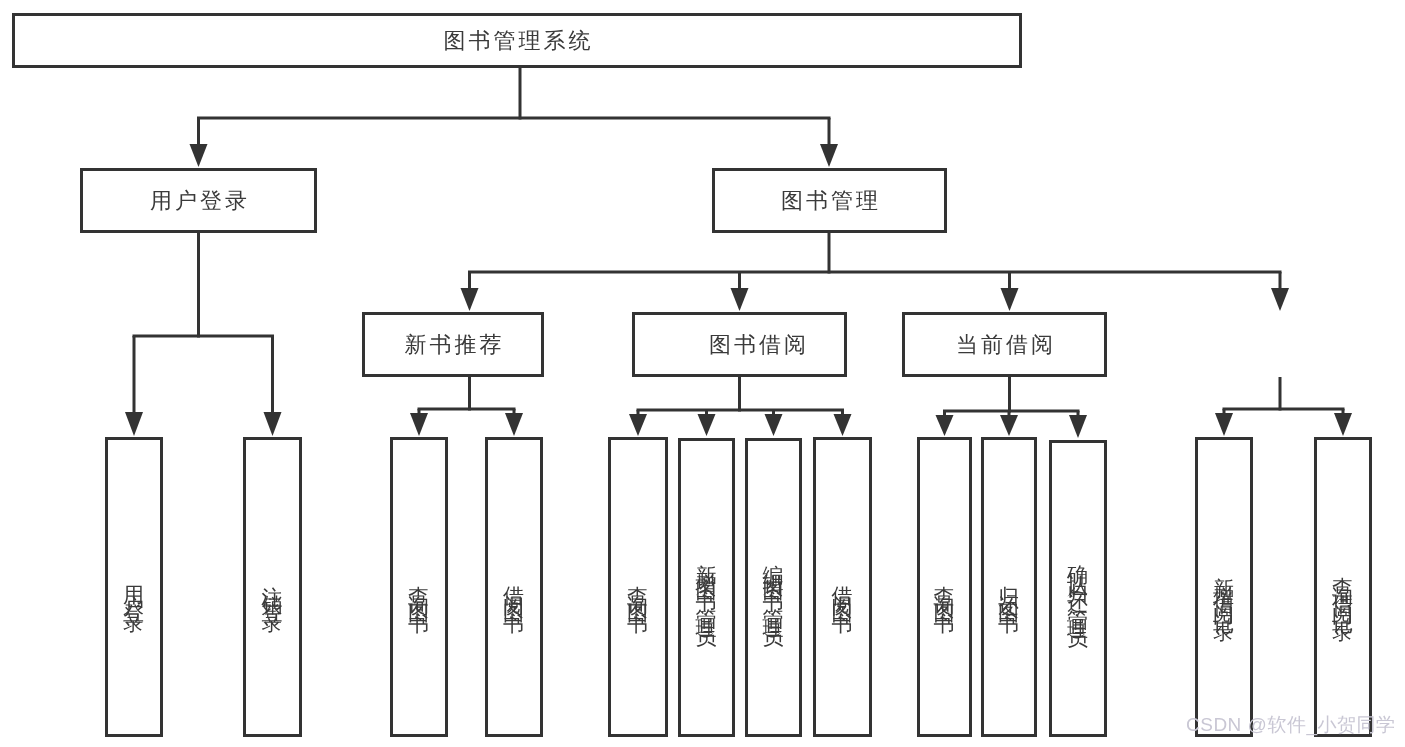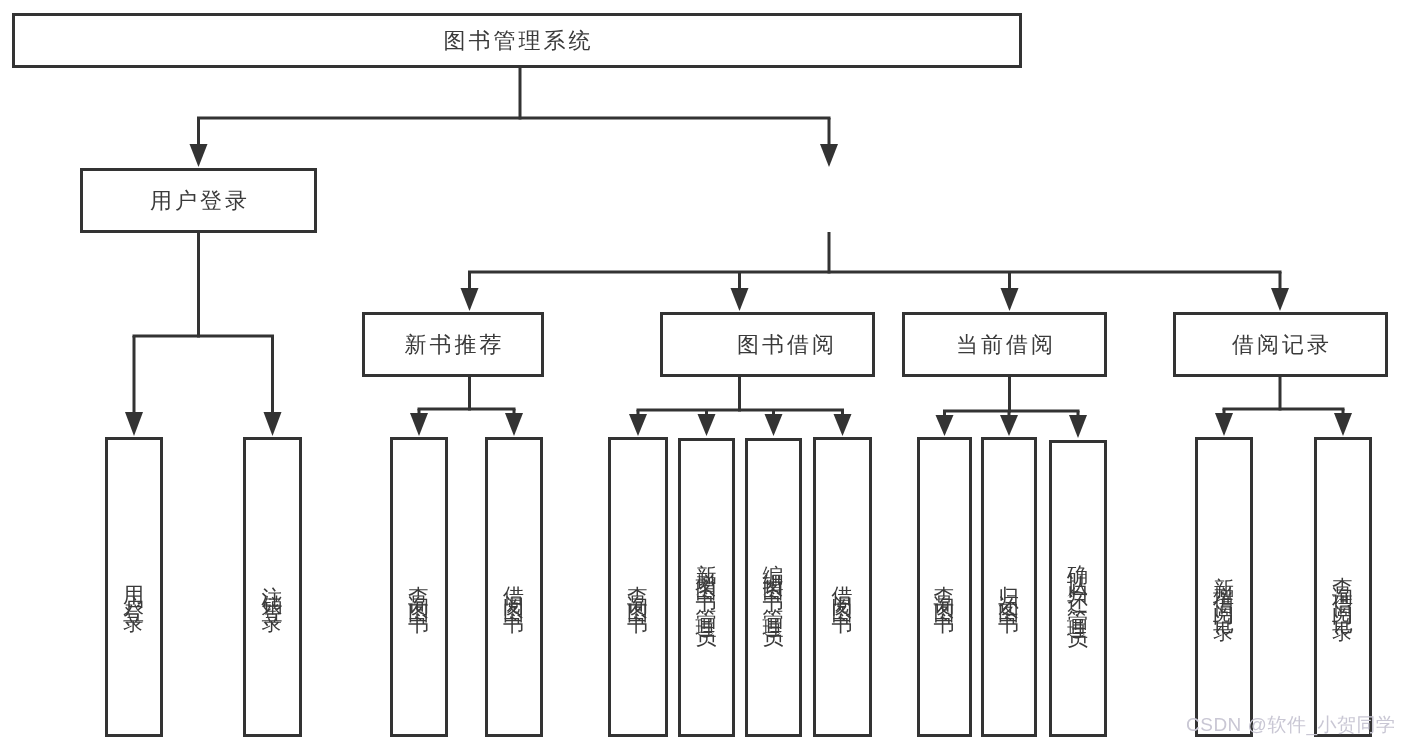--- a/index.html
+++ b/index.html
@@ -130,33 +130,33 @@
     </g>
   </svg>
 
   <div class="node h" style="left:12px; top:13px; width:1010px; height:55px;">
     <span>图书管理系统</span>
   </div>
 
   <div class="node h" style="left:80px; top:168px; width:237px; height:65px;">
     <span>用户登录</span>
   </div>
+  <div class="node h" style="left:712px; top:168px; width:235px; height:65px;">
+    <span>图书管理</span>
+  </div>
 
   <div class="node h" style="left:362px; top:312px; width:182px; height:65px;">
     <span>新书推荐</span>
   </div>
-  <div class="node h" style="left:660px; top:312px; width:215px; height:65px;padding-left:36px;">
+  <div class="node h" style="left:632px; top:312px; width:215px; height:65px;padding-left:36px;">
     <span>图书借阅</span>
   </div>
   <div class="node h" style="left:902px; top:312px; width:205px; height:65px;">
     <span>当前借阅</span>
   </div>
-  <div class="node h" style="left:1173px; top:312px; width:215px; height:65px;">
-    <span>借阅记录</span>
-  </div>
 
   <div class="node v" style="left:105px; top:437px; width:58px; height:300px;">
     <span>用户登录</span>
   </div>
   <div class="node v" style="left:243px; top:437px; width:59px; height:300px;">
     <span>注销登录</span>
   </div>
 
   <div class="node v" style="left:390px; top:437px; width:58px; height:300px;">
     <span>查询图书</span>

